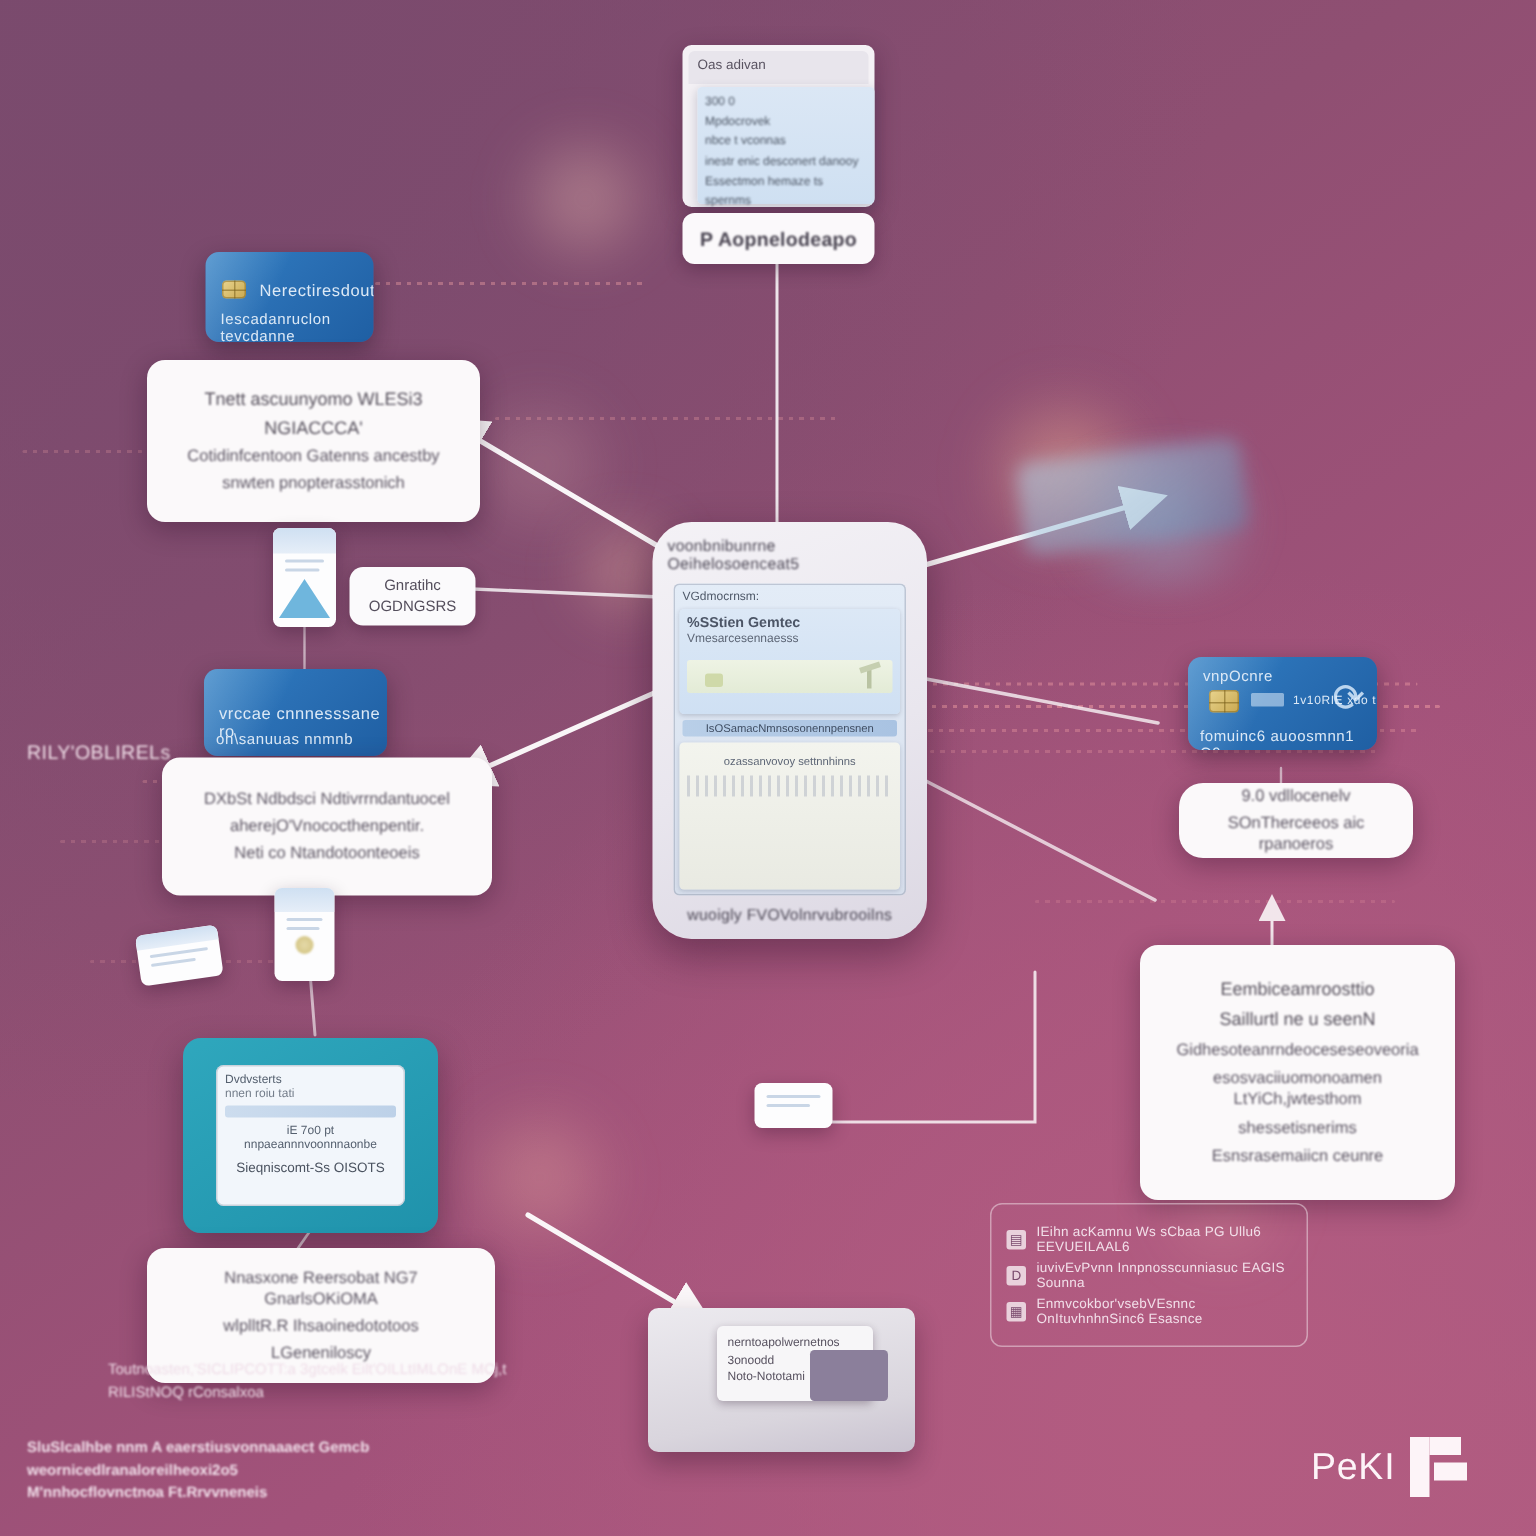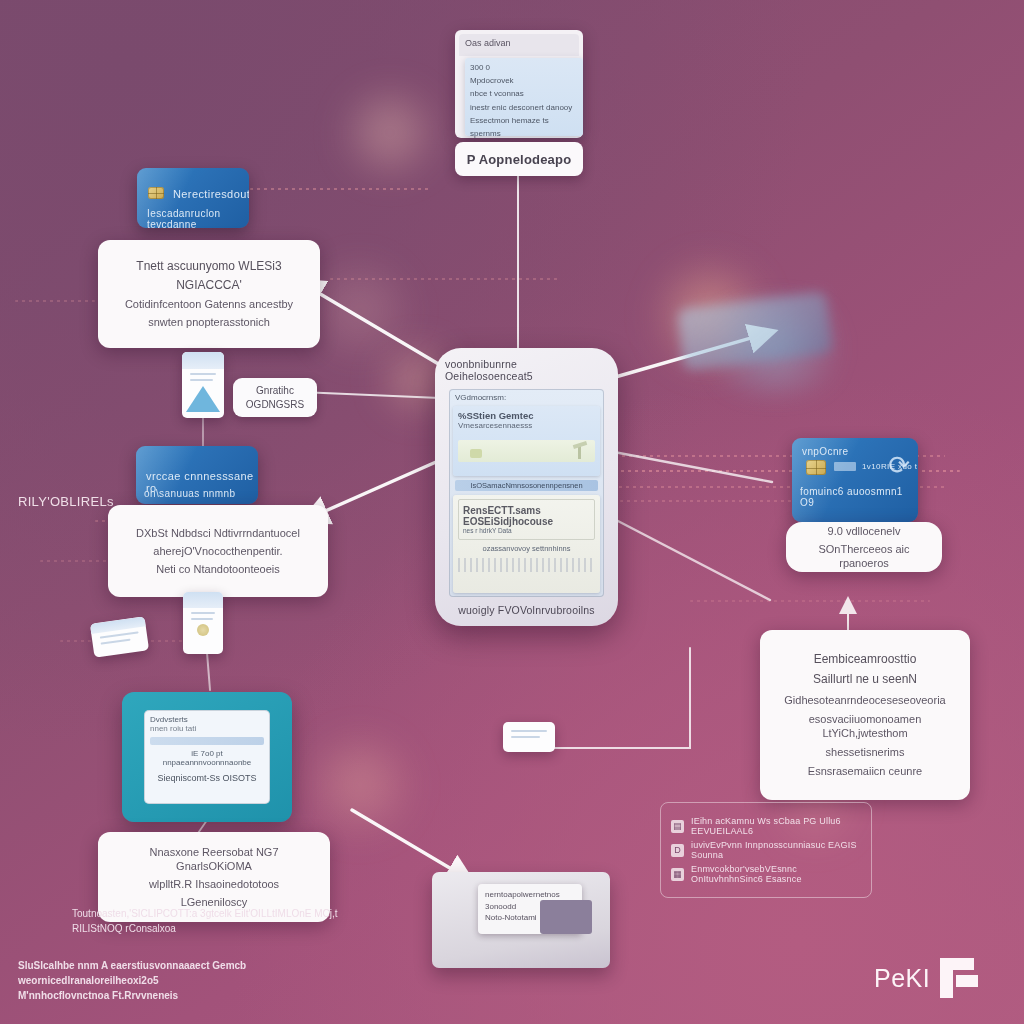--- a/index.html
+++ b/index.html
@@ -285,37 +285,32 @@
         <div class="s">Vmesarcesennaesss</div>
         <div style="margin-top:10px;height:22px;border-radius:2px;
              background:linear-gradient(180deg,#eef3e4,#e3ebd6);position:relative;">
           <div style="position:absolute;left:12px;top:9px;width:12px;height:9px;border-radius:2px;background:#cfd9a9;filter:blur(.5px);"></div>
           <div style="position:absolute;right:14px;top:4px;width:3px;height:15px;background:#b9c3a2;"></div>
           <div style="position:absolute;right:8px;top:3px;width:14px;height:4px;background:#c6cfb0;transform:rotate(-18deg);"></div>
         </div>
       </div>
       <div class="bar" style="margin:0 6px;">IsOSamacNmnsosonennpensnen</div>
       <div class="pane" style="flex:1;background:linear-gradient(180deg,#f3f4ee,#e9eae2);">
-        <div style="border:1px solid #cfd2c8;border-radius:2px;padding:5px 4px;">
-          <div class="h" style="font-size:10px;color:#5a5a63;">RensECTT.sams</div>
-          <div class="h" style="font-size:10px;color:#5a5a63;">EOSEiSidjhocouse</div>
-          <div class="s" style="font-size:6.5px;">nes r hdrkY Data</div>
-        </div>
         <div class="s" style="margin-top:4px;font-size:7.5px;text-align:center;">ozassanvovoy settnnhinns</div>
         <div style="margin-top:5px;height:14px;background:repeating-linear-gradient(90deg,#b9bec8 0 2px,rgba(0,0,0,0) 2px 6px);opacity:.6;"></div>
       </div>
     </div>
     <div class="cap">wuoigly FVOVolnrvubrooilns</div>
   </div>
 
   <div style="position:absolute;left:680px;top:300px;width:150px;height:62px;border-radius:10px;
               background:linear-gradient(150deg,rgba(180,215,235,.55),rgba(90,140,180,.45));
               filter:blur(6px);transform:rotate(-7deg);"></div>
 
-  <div class="card" style="left:792px;top:438px;width:126px;height:84px;">
+  <div class="card" style="left:792px;top:438px;width:126px;height:62px;">
     <div class="sheen"></div>
     <div class="txt" style="left:10px;top:8px;">vnpOcnre</div>
     <div class="chip" style="left:14px;top:22px;width:20px;height:15px;"></div>
     <div style="position:absolute;left:42px;top:24px;width:22px;height:9px;background:rgba(220,235,250,.55);border-radius:1px;"></div>
     <div class="txt" style="left:70px;top:24px;font-size:8px;">1v10RIE xdo t</div>
     <div class="swirl" style="right:8px;top:14px;">⟳</div>
     <div class="txt" style="left:8px;top:48px;">fomuinc6 auoosmnn1 O9</div>
   </div>
 
   <div class="callout" style="left:786px;top:522px;width:136px;height:38px;border-radius:16px;padding:6px 10px;">

